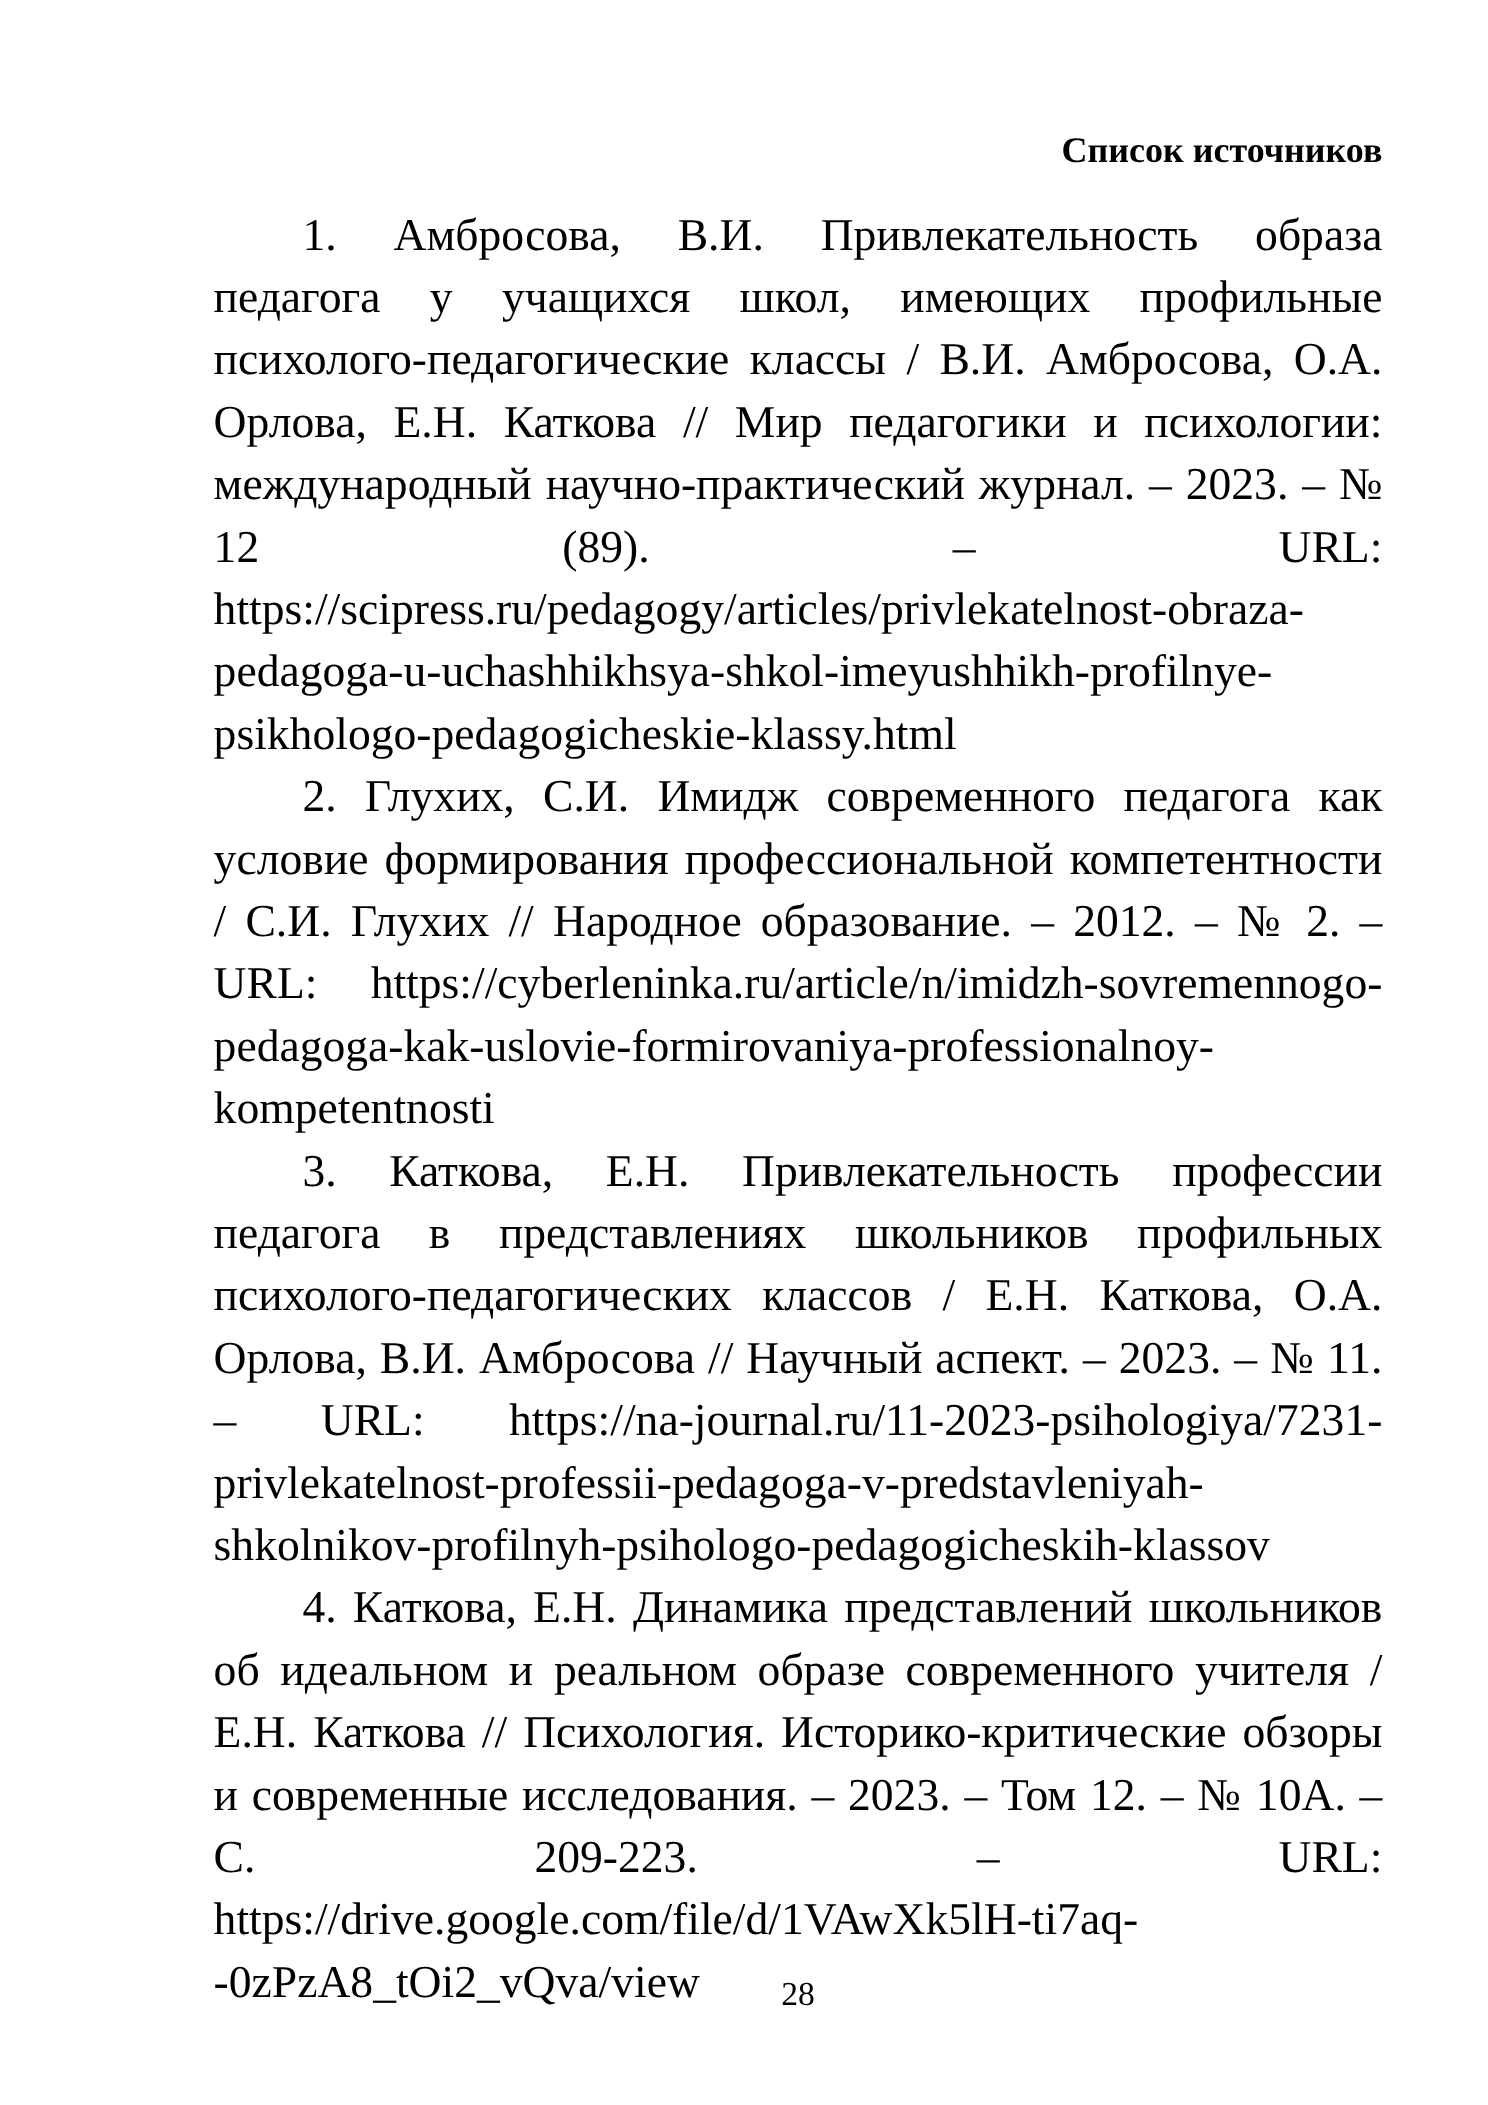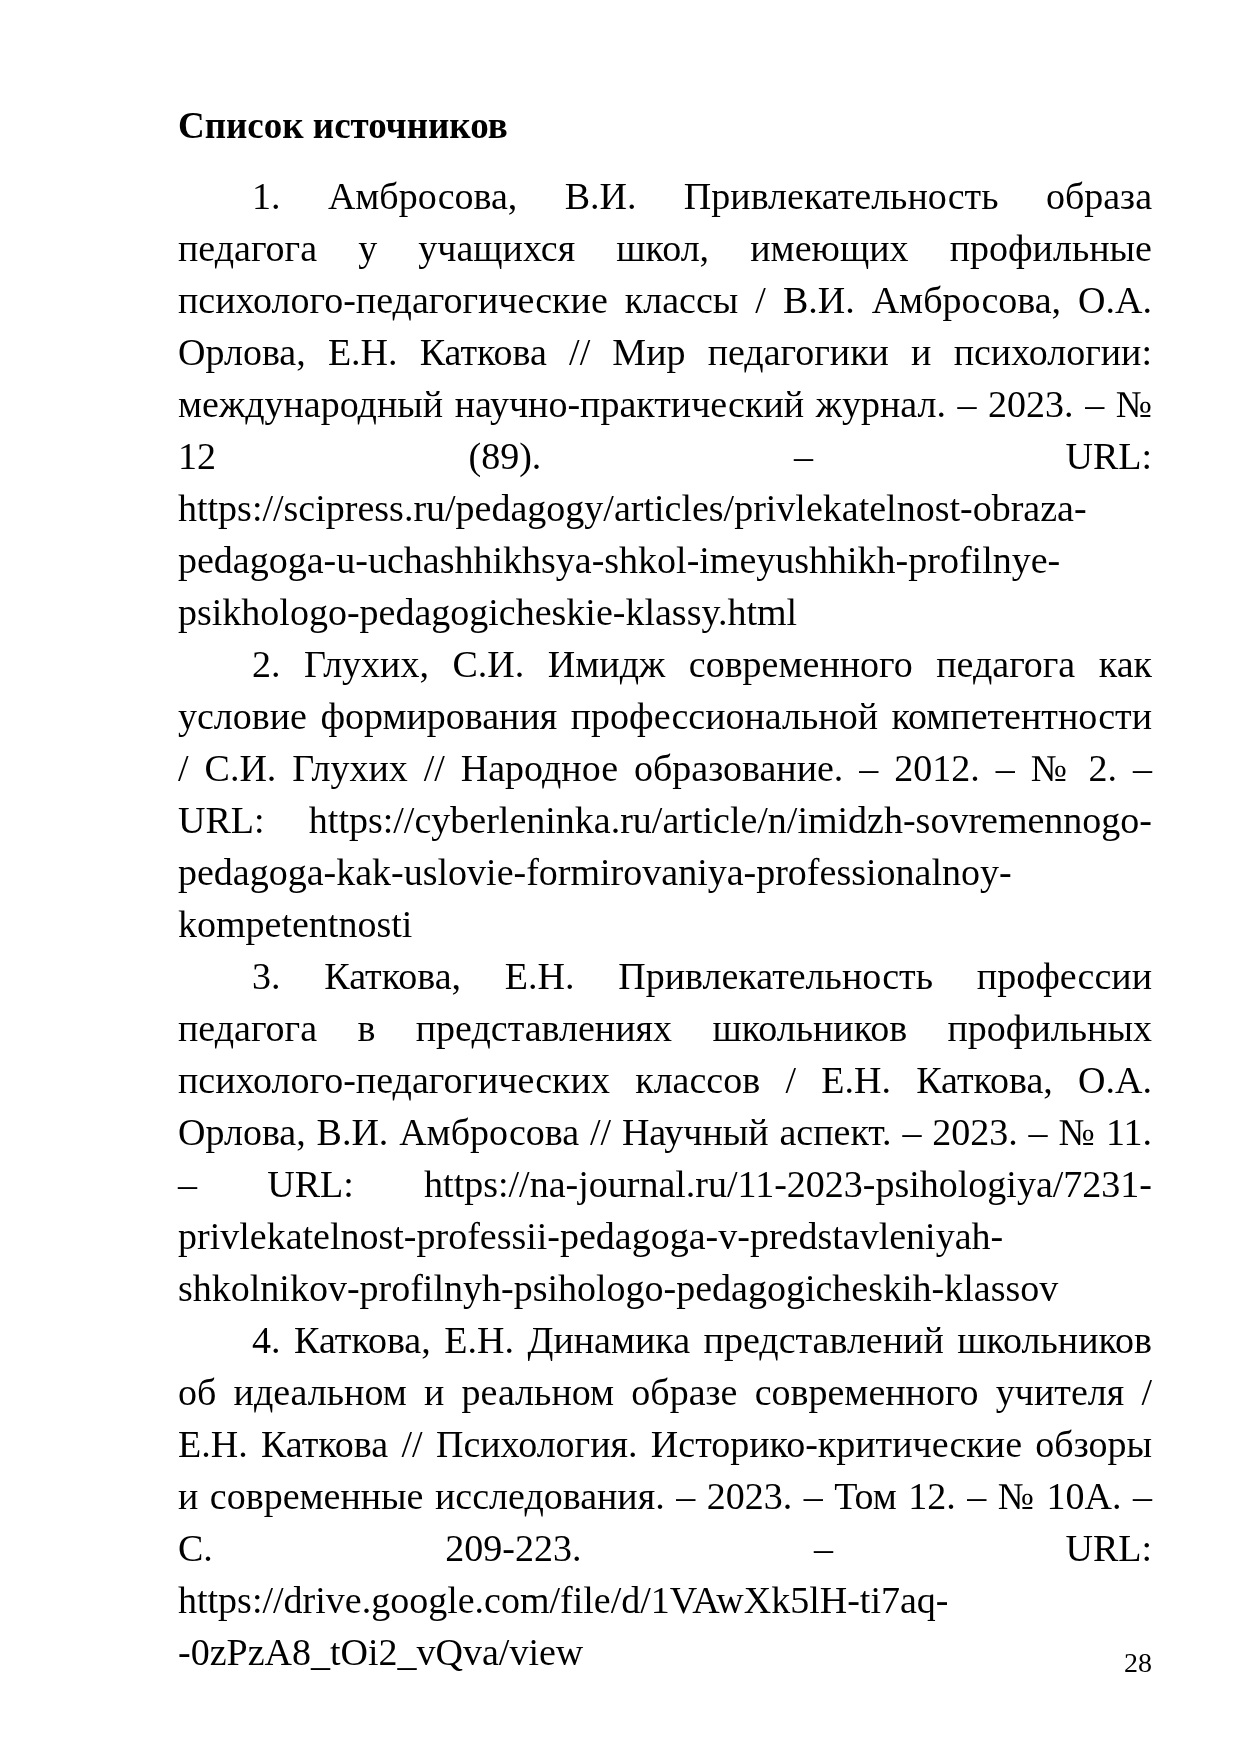--- a/index.html
+++ b/index.html
@@ -17,41 +17,41 @@
   .page {
     position: relative;
     width: 1240px;
     height: 1754px;
     background: #ffffff;
     box-sizing: border-box;
     padding: 100px 88px 0 178px;
     overflow: hidden;
   }
   .doc-title {
-    font-size: 37px;
+    font-size: 30px;
     line-height: 52px;
     font-weight: bold;
-    text-align: left;
+    text-align: right;
     margin: 0 0 18px 0;
   }
   .ref {
     font-size: 38px;
     line-height: 52px;
     text-align: justify;
     text-indent: 74px;
     margin: 0;
     overflow-wrap: break-word;
     word-spacing: 1px;
   }
   .page-number {
     position: absolute;
     left: 178px;
     width: 974px;
     top: 1645px;
-    text-align: right;
+    text-align: center;
     font-size: 28px;
     line-height: 36px;
   }
 </style>
 </head>
 <body>
 
 <div class="page">
   <h1 class="doc-title">Список источников</h1>
 

